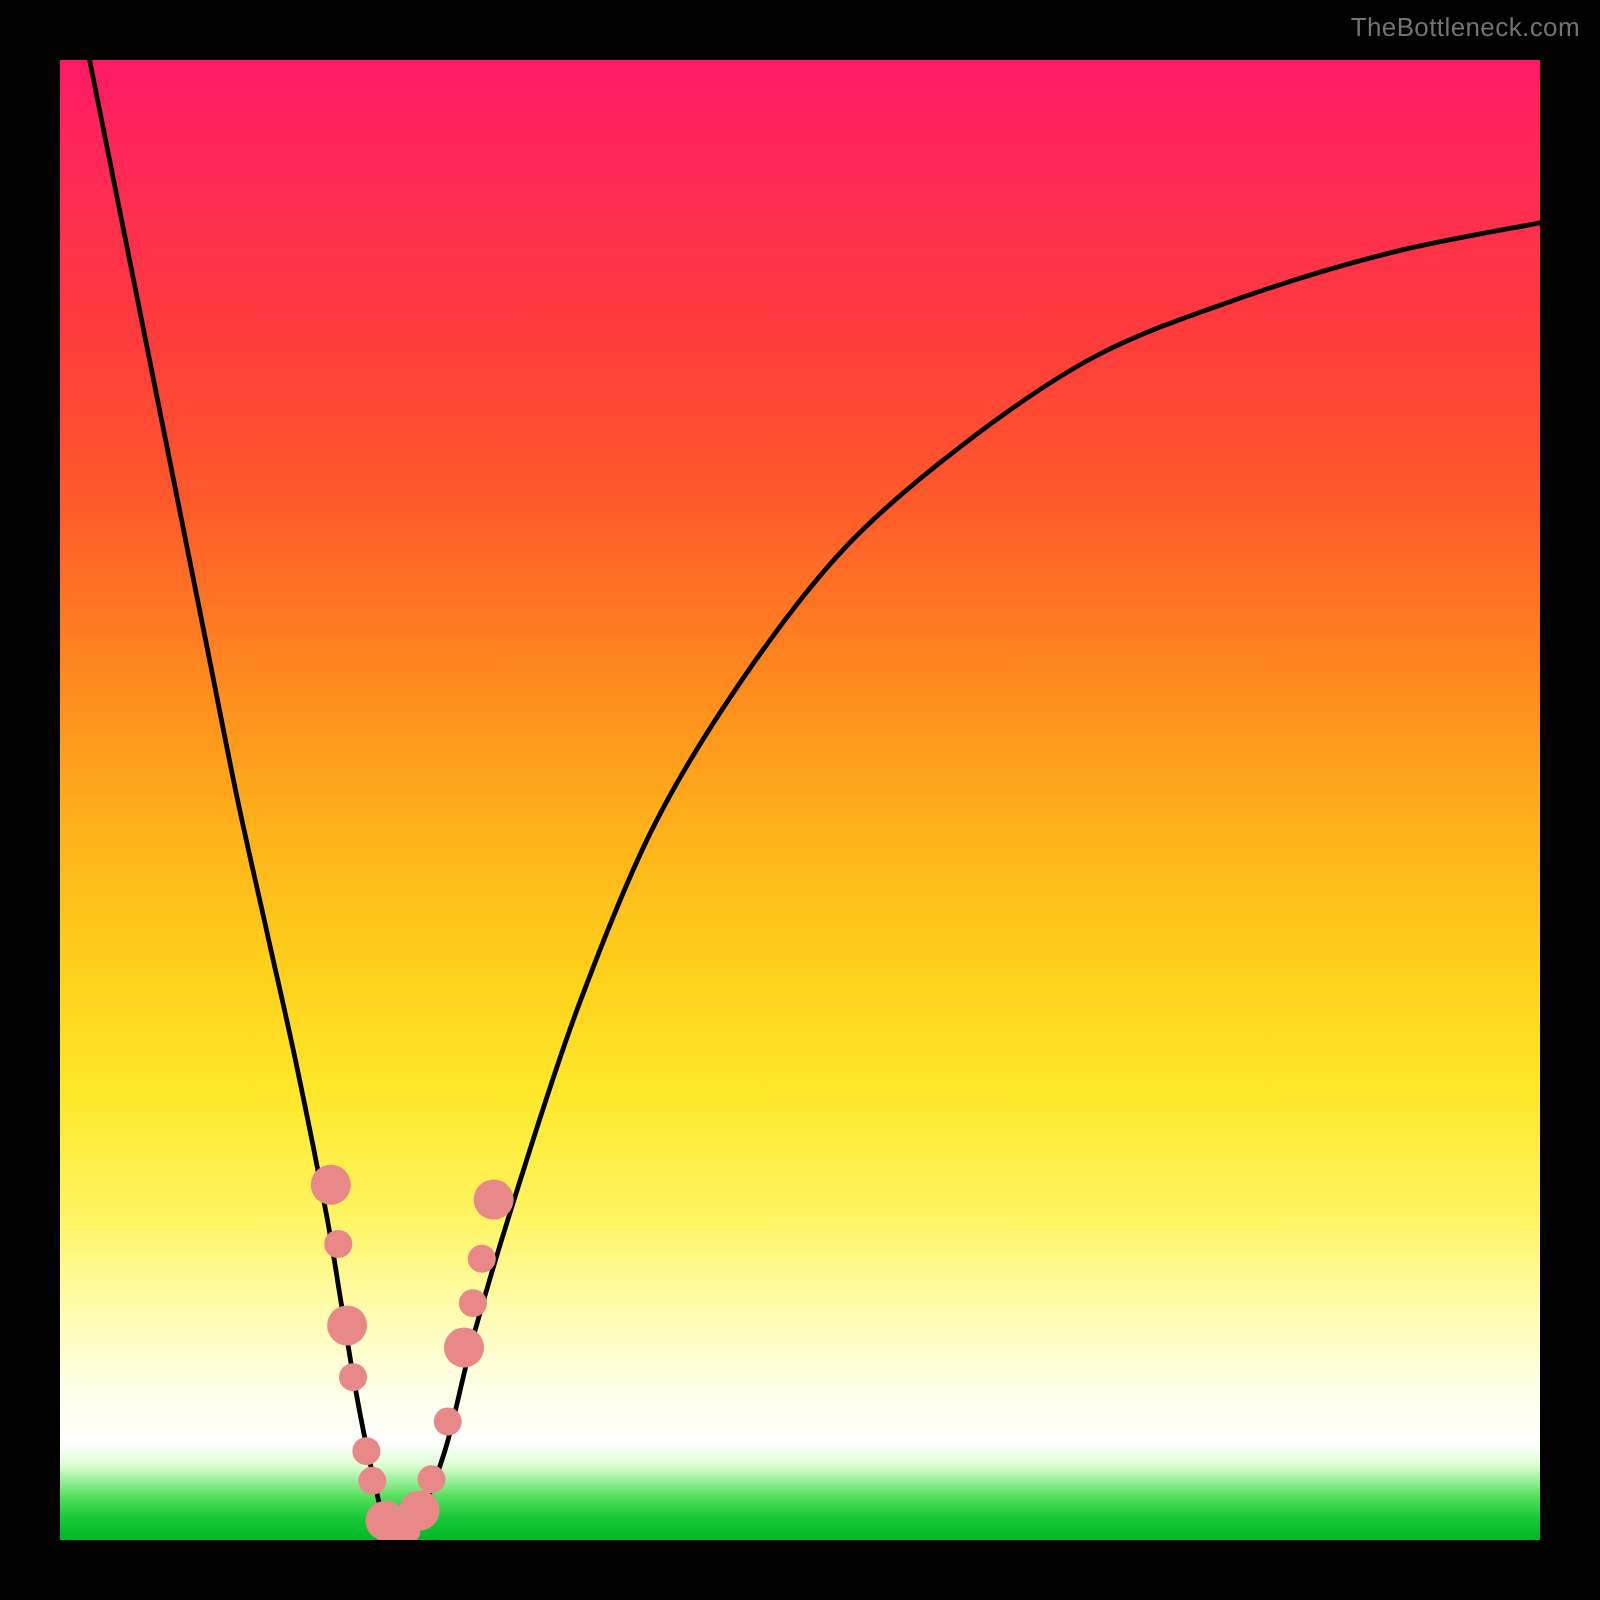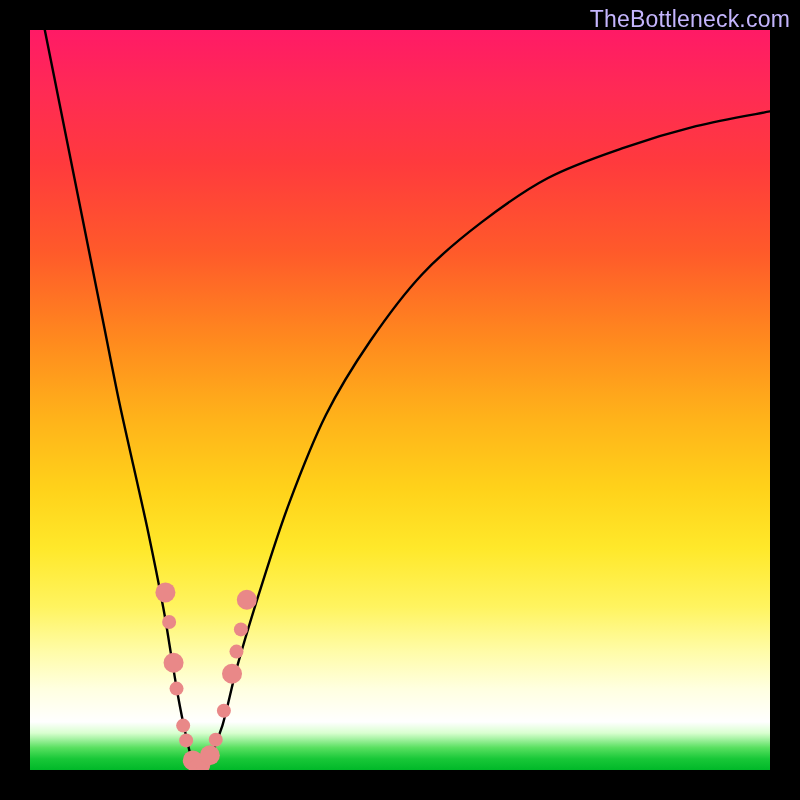--- a/index.html
+++ b/index.html
@@ -54,22 +54,22 @@
   svg.curve {
     position: absolute;
     left: 0; top: 0;
     width: 100%; height: 100%;
   }
 
   .watermark {
     position: absolute;
     top: 6px;
     right: 10px;
-    color: #c4b5fd;
-    font-size: 23px;
+    color: #737373;
+    font-size: 13px;
     letter-spacing: 0.2px;
     user-select: none;
   }
 </style>
 </head>
 <body>
 
 <div class="frame">
   <div class="watermark">TheBottleneck.com</div>
 

